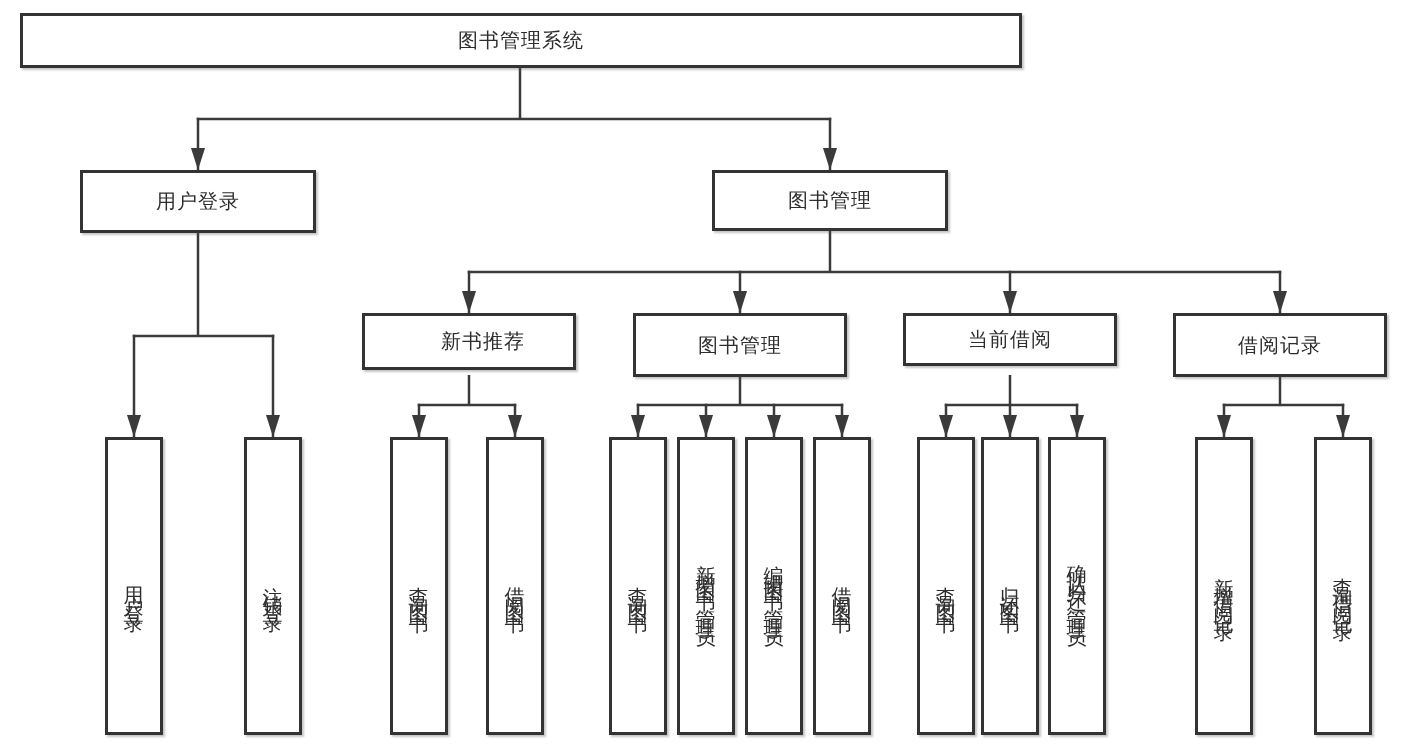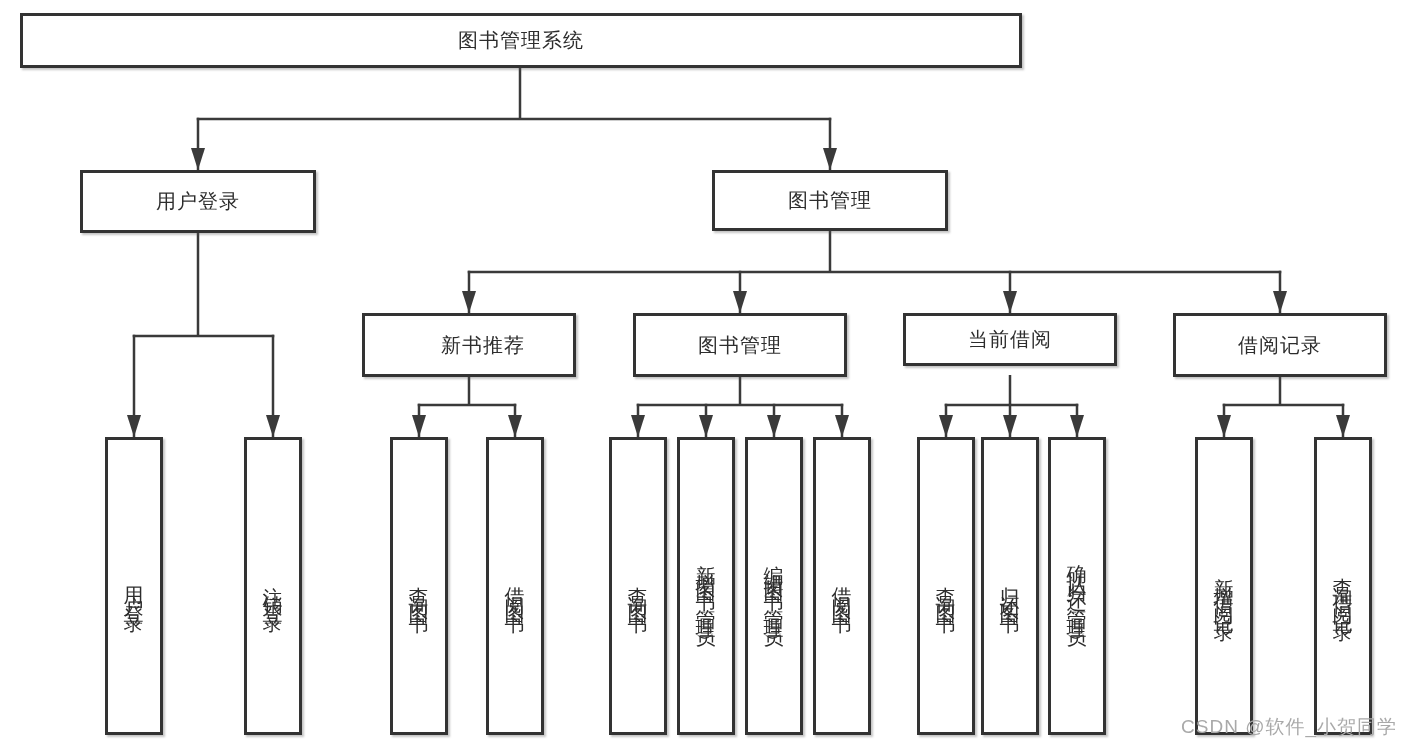--- a/index.html
+++ b/index.html
@@ -106,21 +106,21 @@
         <path d="M1343,403.75 V437" marker-end="url(#arrow)"></path>
       </g>
     </g>
   </svg>
 
   <div class="node" style="left:20px;top:13px;width:1002px;height:55px;text-align:center;">图书管理系统</div>
 
   <div class="node" style="left:80px;top:170px;width:236px;height:63px;">用户登录</div>
   <div class="node" style="left:712px;top:170px;width:236px;height:61px;">图书管理</div>
 
-  <div class="node" style="left:362px;top:313px;width:214px;height:64px;padding-left:28px;">新书推荐</div>
+  <div class="node" style="left:362px;top:313px;width:214px;height:57px;padding-left:28px;">新书推荐</div>
   <div class="node" style="left:633px;top:313px;width:214px;height:64px;">图书管理</div>
   <div class="node" style="left:903px;top:313px;width:214px;height:53px;">当前借阅</div>
   <div class="node" style="left:1173px;top:313px;width:214px;height:64px;">借阅记录</div>
 
   <div class="node vnode" style="left:105px;top:437px;width:58px;height:298px;">用户登录</div>
   <div class="node vnode" style="left:244px;top:437px;width:58px;height:298px;">注销登录</div>
 
   <div class="node vnode" style="left:390px;top:437px;width:58px;height:298px;">查询图书</div>
   <div class="node vnode" style="left:486px;top:437px;width:58px;height:298px;">借阅图书</div>
 
@@ -129,14 +129,13 @@
   <div class="node vnode" style="left:745px;top:437px;width:58px;height:298px;">编辑图书（管理员）</div>
   <div class="node vnode" style="left:813px;top:437px;width:58px;height:298px;">借阅图书</div>
 
   <div class="node vnode" style="left:917px;top:437px;width:58px;height:298px;">查询图书</div>
   <div class="node vnode" style="left:981px;top:437px;width:58px;height:298px;">归还图书</div>
   <div class="node vnode" style="left:1048px;top:437px;width:58px;height:298px;">确认归还（管理员）</div>
 
   <div class="node vnode" style="left:1195px;top:437px;width:58px;height:298px;">新增借阅记录</div>
   <div class="node vnode" style="left:1314px;top:437px;width:58px;height:298px;">查询借阅记录</div>
 
-  <div id="watermark">CSDN @软件_小贺同学</div>
 </div>
 
 </body></html>

